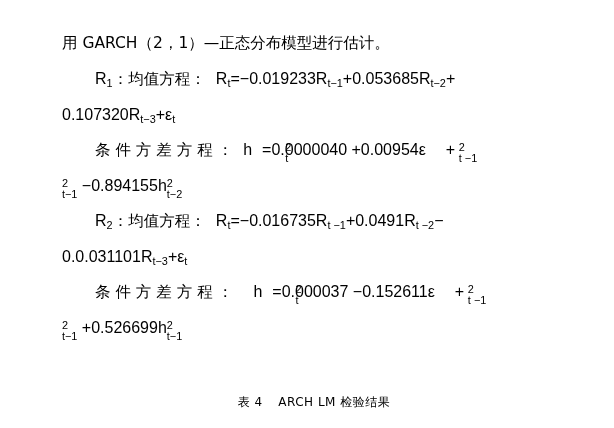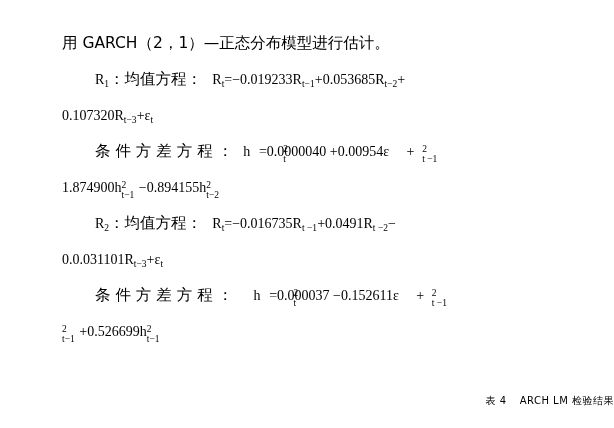--- a/index.html
+++ b/index.html
@@ -35,22 +35,22 @@
     text-justify: inter-ideograph;
   }
   .indent {
     text-indent: 2em;
   }
   .cjk {
     font-family: "DejaVu Sans", "Liberation Sans", sans-serif;
     font-size: 15.5px;
   }
   .math {
-    font-family: Liberation Serif, serif;
-    font-size: 14px;
+    font-family: Liberation Sans, sans-serif;
+    font-size: 16px;
     white-space: nowrap;
   }
   sub {
     font-size: 0.68em;
     vertical-align: -0.32em;
     line-height: 0;
   }
   sup {
     font-size: 0.68em;
     vertical-align: 0.52em;
@@ -78,23 +78,23 @@
   }
   .spacer {
     display: inline-block;
     width: 0.62em;
   }
   .table-caption {
     position: absolute;
     left: 0;
     right: 0;
     top: 394px;
-    text-align: right;
+    text-align: center;
     font-family: "DejaVu Sans", "Liberation Sans", sans-serif;
-    font-size: 10px;
+    font-size: 12px;
     letter-spacing: 0.5px;
     padding-left: 14px;
   }
   .caption-gap {
     display: inline-block;
     width: 1.3em;
   }
 </style>
 </head>
 <body>
@@ -112,21 +112,21 @@
 
     <p class="para">
       <span class="math"><span>0.107320R</span><sub>t−3</sub><span>+ε</span><sub>t</sub></span>
     </p>
 
     <p class="para indent">
       <span class="cjk">条 件 方 差 方 程 ：</span><span class="spacer"></span><span class="math"><span>h</span><span class="subsup"><sup>2</sup><sub>t</sub></span><span class="spacer"></span><span>=0.0000040 +0.00954ε</span><span class="subsup"><sup>2</sup><sub>t −1</sub></span><span class="spacer"></span><span class="spacer"></span><span>+</span></span>
     </p>
 
     <p class="para">
-      <span class="math"><span>1.874900h</span><span class="subsup"><sup>2</sup><sub>t−1</sub></span><span class="spacer"></span><span class="spacer"></span><span>−0.894155h</span><span class="subsup"><sup>2</sup><sub>t−2</sub></span></span>
+      <span class="math"><span class="subsup"><sup>2</sup><sub>t−1</sub></span><span class="spacer"></span><span class="spacer"></span><span>−0.894155h</span><span class="subsup"><sup>2</sup><sub>t−2</sub></span></span>
     </p>
 
     <p class="para indent">
       <span class="math"><span>R</span><sub>2</sub></span><span class="cjk">：均值方程：</span><span class="spacer"></span><span class="math"><span>R</span><sub>t</sub><span>=−0.016735R</span><sub>t −1</sub><span>+0.0491R</span><sub>t −2</sub><span>−</span></span>
     </p>
 
     <p class="para">
       <span class="math"><span>0.0.031101R</span><sub>t−3</sub><span>+ε</span><sub>t</sub></span>
     </p>
 

